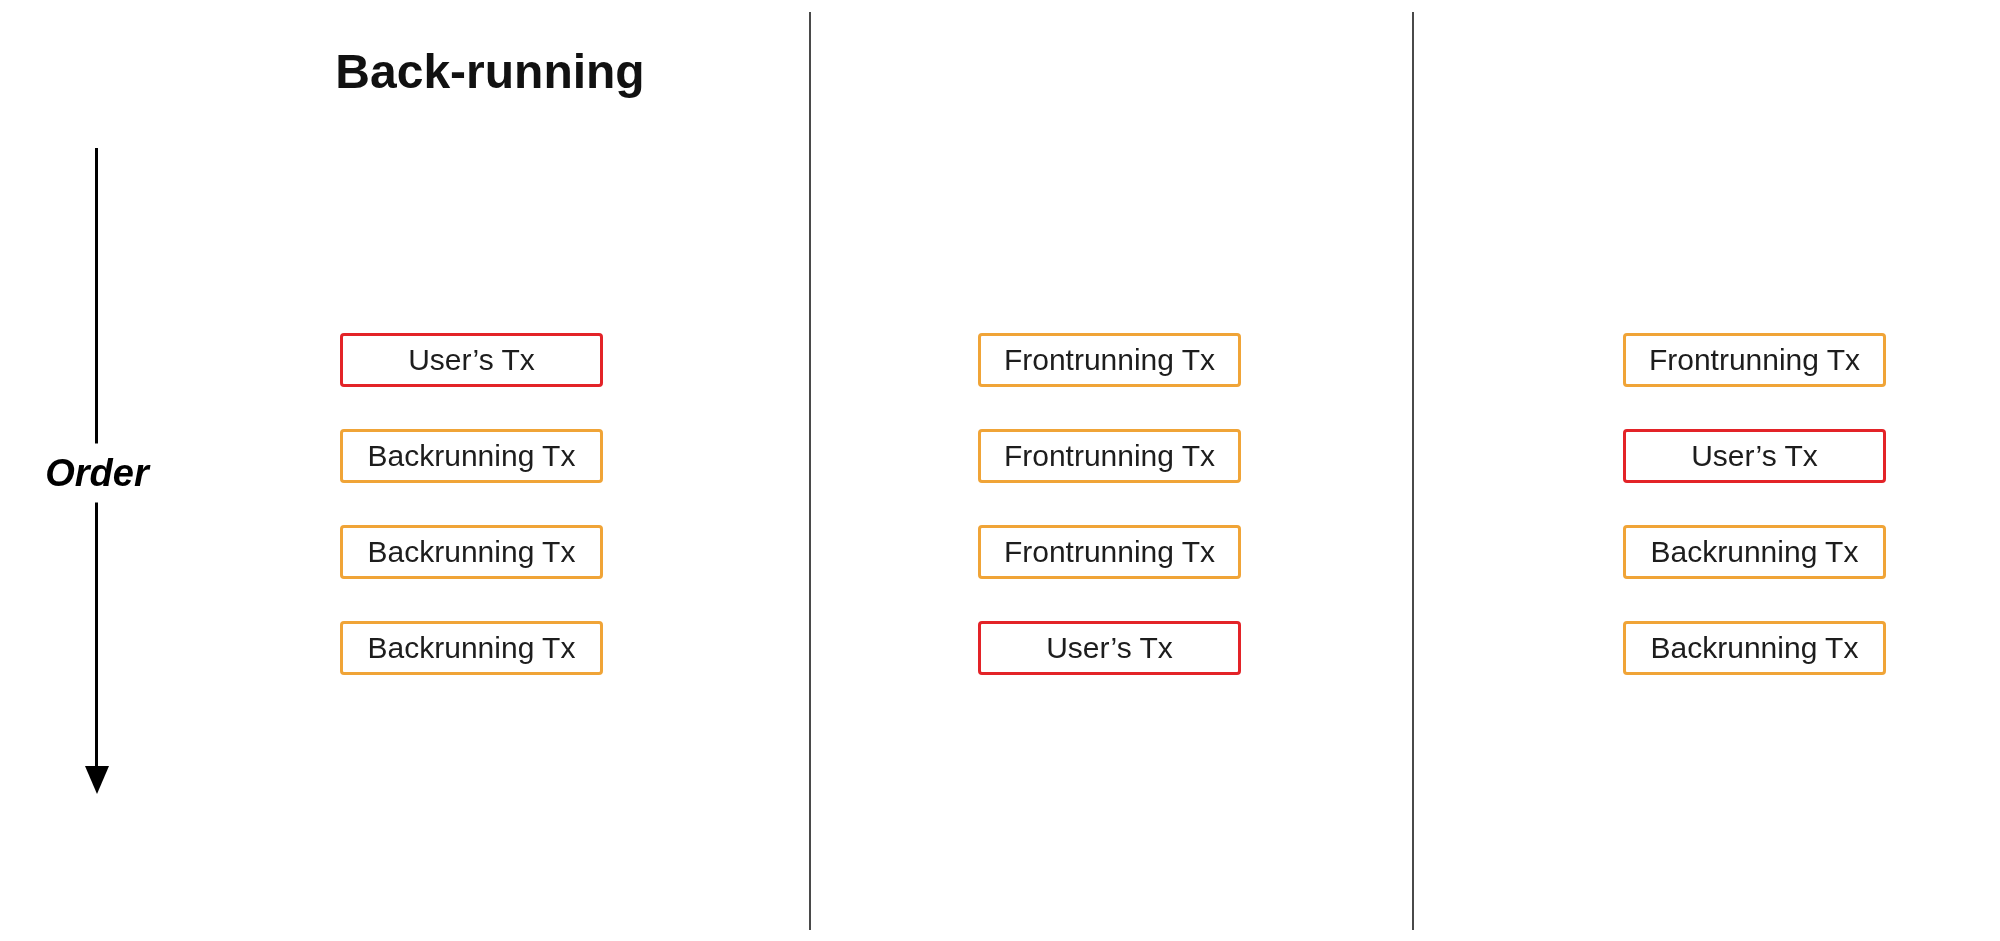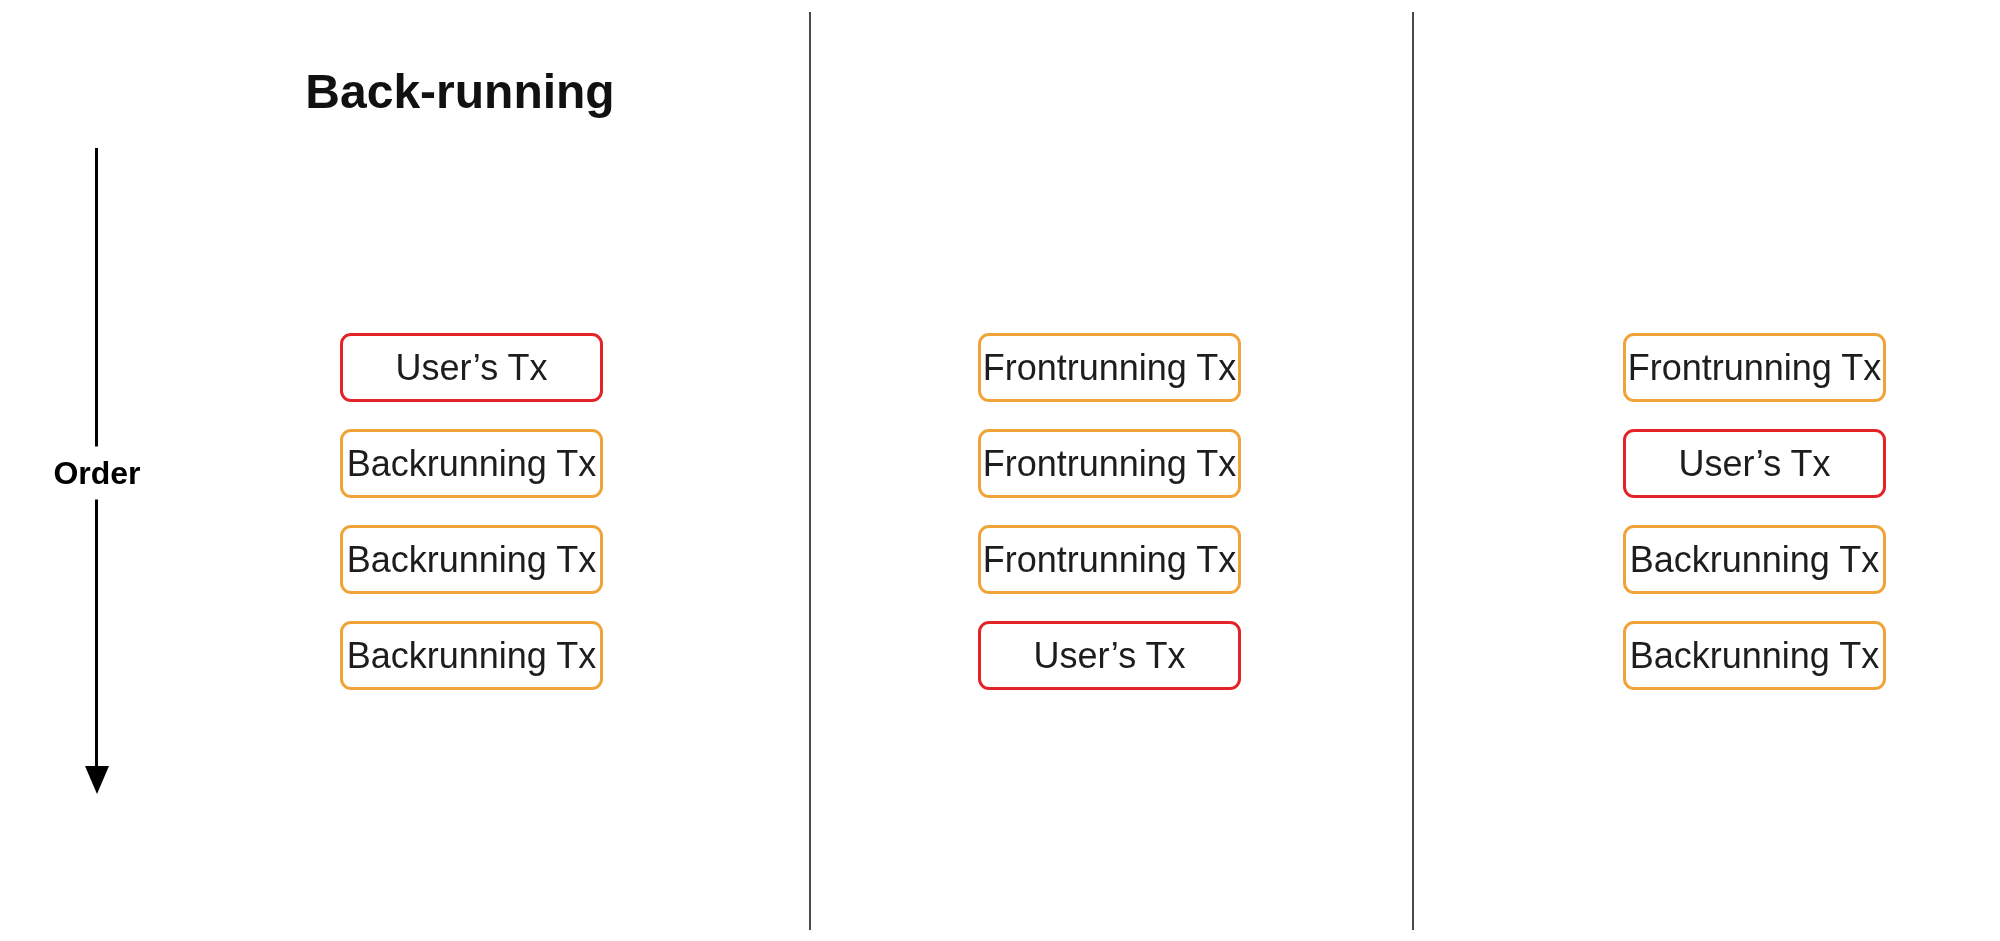--- a/index.html
+++ b/index.html
@@ -20,21 +20,21 @@
   .col-title {
     position: absolute;
     top: 44px;
     transform: translateX(-50%);
     font-size: 48px;
     font-weight: 700;
     color: var(--title-text, #111111);
     white-space: nowrap;
     letter-spacing: 0px;
   }
-  .col-title.t1 { left: 460px; margin-top: 20px; }
+  .col-title.t1 { left: 490px; }
   .col-title.t2 { left: 1106px; }
   .col-title.t3 { left: 1749px; }
 
   
   .divider {
     position: absolute;
     top: 12px;
     width: 2px;
     height: 918px;
     background: var(--divider, #4a4a4a);
@@ -61,39 +61,40 @@
     border-right: 12px solid transparent;
     border-top: 28px solid var(--arrow, #000000);
   }
   .order-label {
     position: absolute;
     left: 97px;
     top: 473px;
     transform: translate(-50%, -50%);
     background: #ffffff;
     padding: 8px 3px;
-    font-size: 32px;
+    font-size: 38px;
     font-weight: 700;
     color: #000000;
     white-space: nowrap;
+    font-style: italic;
   }
 
   
   .box {
     position: absolute;
     width: 263px;
-    height: 69px;
+    height: 54px;
     box-sizing: border-box;
     border: 3px solid;
-    border-radius: 11px;
+    border-radius: 4px;
     background: #ffffff;
     display: flex;
     align-items: center;
     justify-content: center;
-    font-size: 36px;
+    font-size: 30px;
     color: var(--box-text, #1d1d1d);
     white-space: nowrap;
   }
   .box.user { border-color: var(--user-border, #e32328); }
   .box.mev  { border-color: var(--mev-border, #f0a437); }
 
   .c1 { left: 340px; }
   .c2 { left: 978px; }
   .c3 { left: 1623px; }
 

